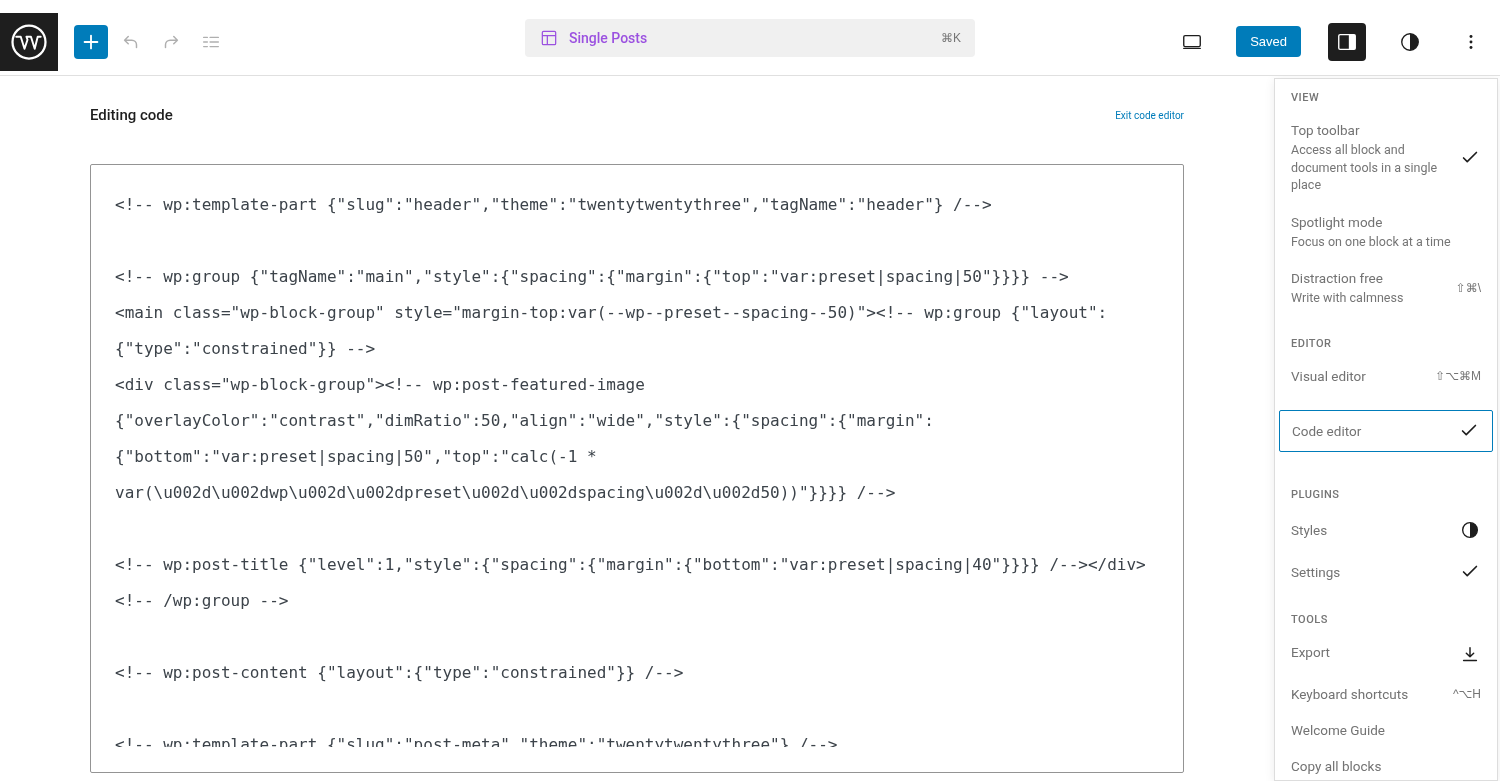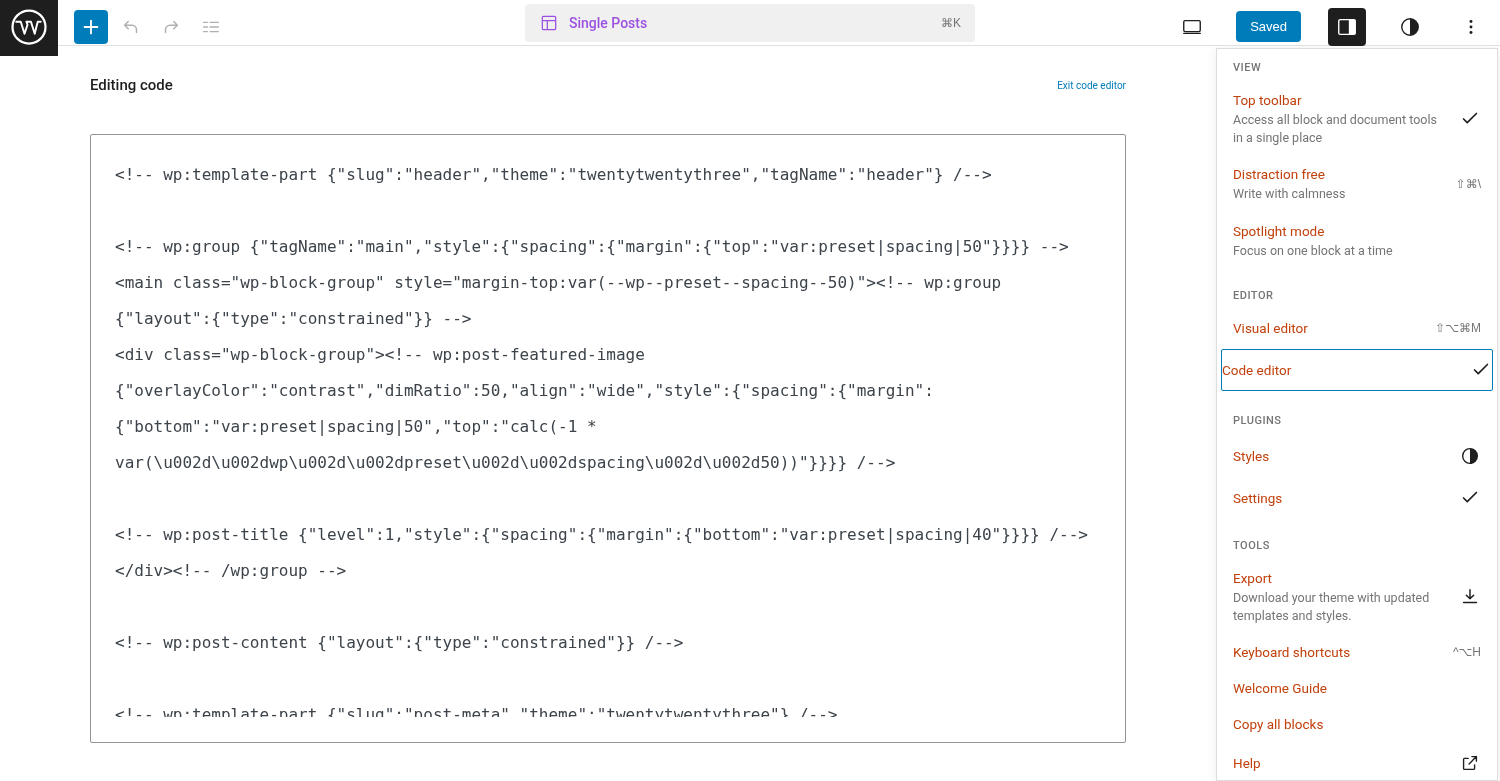--- a/index.html
+++ b/index.html
@@ -1,21 +1,21 @@
 <!DOCTYPE html>
 <html><head>
 <meta charset="utf-8">
 <style>
 * { box-sizing: border-box; margin: 0; padding: 0; }
 html, body { height: 100%; font-family: -apple-system, BlinkMacSystemFont, "Segoe UI", Roboto, sans-serif; font-size: 13px; color: #1e1e1e; background: #fff; overflow: hidden; }
 
 .app { display: flex; flex-direction: column; height: 100vh; width: 100vw; }
 
 
-.topbar { display: flex; align-items: center; height: 46px; padding: 8px 12px 0 0; border-bottom: 1px solid #e0e0e0; position: relative; }
+.topbar { display: flex; align-items: center; height: 76px; padding: 8px 12px 0 0; border-bottom: 1px solid #e0e0e0; position: relative; }
 .wp-badge { width: 58px; height: 58px; background: #1e1e1e; display: flex; align-items: center; justify-content: center; }
 .wp-badge svg { width: 36px; height: 36px; }
 .tb-left { display: flex; align-items: center; gap: 6px; padding-left: 16px; }
 .tb-btn { width: 34px; height: 34px; display: flex; align-items: center; justify-content: center; border: none; border-radius: 4px; background: transparent; cursor: pointer; color: #1e1e1e; }
 .tb-btn svg { width: 22px; height: 22px; }
 .tb-btn.add { background: #007cba; color: #fff; }
 .tb-btn.disabled { opacity: .35; cursor: default; }
 
 .tb-center { position: absolute; left: 50%; top: 50%; transform: translate(-50%, -50%); display: flex; align-items: center; gap: 10px; background: #f0f0f0; border-radius: 4px; height: 38px; padding: 0 14px; min-width: 450px; justify-content: center; }
 .tb-center .post-icon { color: #9b51e0; width: 20px; height: 20px; }
@@ -36,31 +36,31 @@
 
 .editor-area { flex: 1; padding: 30px 90px; overflow: auto; position: relative; }
 .editor-header { display: flex; justify-content: space-between; align-items: center; margin-bottom: 40px; }
 .editor-header .title { font-size: 15px; font-weight: 500; color: #1e1e1e; }
 .exit-link { color: #007cba; font-size: 10px; font-weight: 400; text-decoration: none; cursor: pointer; }
 
 .code-box { border: 1px solid #949494; border-radius: 2px; padding: 22px 24px; }
 .code-text { font-family: Menlo, Consolas, monaco, monospace; font-size: 16px; line-height: 2.25; color: #3c434a; white-space: pre-wrap; word-break: break-word; width: 100%; min-height: 560px; border: none; outline: none; resize: none; background: transparent; }
 
 
-.options-panel { width: 282px; border: 1px solid #ddd; box-shadow: 0 2px 10px rgba(0,0,0,.08); background: #fff; display: flex; flex-direction: column; overflow: auto; margin: 2px 2px 0 0; }
+.options-panel { width: 224px; border: 1px solid #ddd; box-shadow: 0 2px 10px rgba(0,0,0,.08); background: #fff; display: flex; flex-direction: column; overflow: auto; margin: 2px 2px 0 0; }
 .section-title { font-size: 11px; font-weight: 500; color: #757575; letter-spacing: .5px; padding: 12px 16px 8px; text-transform: uppercase; }
 .menu-item { padding: 10px 16px; display: flex; align-items: flex-start; gap: 10px; cursor: pointer; }
 .menu-item .col { flex: 1; display: flex; flex-direction: column; gap: 3px; }
-.menu-item .label { font-size: 13.5px; color: #c2410c; }
+.menu-item .label { font-size: 13.5px; color: #737373; }
 .menu-item .desc { font-size: 12.5px; color: #757575; line-height: 1.4; }
 .menu-item .kbd { font-size: 12px; color: #757575; font-family: -apple-system, BlinkMacSystemFont, sans-serif; white-space: nowrap; align-self: center; }
 .menu-item .trail { width: 22px; display: flex; align-items: center; justify-content: center; align-self: center; }
 .menu-item .trail svg { width: 22px; height: 22px; }
 .separator { height: 1px; background: #e0e0e0; margin: 4px 0; }
-.menu-item.selected { border: 1.5px solid #007cba; border-radius: 2px; margin: 3px 4px; padding: 9px 0; }
+.menu-item.selected { border: 1.5px solid #007cba; border-radius: 2px; margin: 16px 4px; padding: 9px 12px; }
 .menu-item.single-row { align-items: center; gap: 44px; }
 .menu-item.single-row .label { flex: 1; }
 
 
 .check svg { width: 22px; height: 22px; }
 </style>
 </head>
 <body>
 
 <div class="app">
@@ -168,31 +168,31 @@
         </div>
         <span class="trail check">
             <svg viewBox="0 0 24 24">
               <path d="M5 12l4 4 10-10" stroke="#1e1e1e" stroke-width="1.8" fill="none" stroke-linecap="round" stroke-linejoin="round"></path>
             </svg>
           </span>
       </div>
 
       <div class="menu-item">
         <div class="col">
+          <span class="label">Spotlight mode</span>
+          <span class="desc">Focus on one block at a time</span>
+        </div>
+      </div>
+
+      <div class="menu-item">
+        <div class="col">
           <span class="label">Distraction free</span>
           <span class="desc">Write with calmness</span>
         </div>
         <span class="kbd">⇧⌘\</span>
-      </div>
-
-      <div class="menu-item">
-        <div class="col">
-          <span class="label">Spotlight mode</span>
-          <span class="desc">Focus on one block at a time</span>
-        </div>
       </div>
 
       <div class="separator"></div>
       <div class="section-title">EDITOR</div>
 
       <div class="menu-item single-row">
         <span class="label">Visual editor</span>
         <span class="kbd">⇧⌥⌘M</span>
       </div>
 
@@ -226,21 +226,20 @@
             </svg>
           </span>
       </div>
 
       <div class="separator"></div>
       <div class="section-title">TOOLS</div>
 
       <div class="menu-item">
         <div class="col">
           <span class="label">Export</span>
-          <span class="desc">Download your theme with updated templates and styles.</span>
         </div>
         <span class="trail">
             <svg viewBox="0 0 24 24">
               <path d="M12 4v10m0 0l-4-4m4 4l4-4M5 18h14" stroke="#1e1e1e" stroke-width="1.6" fill="none" stroke-linecap="round" stroke-linejoin="round"></path>
             </svg>
           </span>
       </div>
 
       <div class="menu-item single-row">
         <span class="label">Keyboard shortcuts</span>

